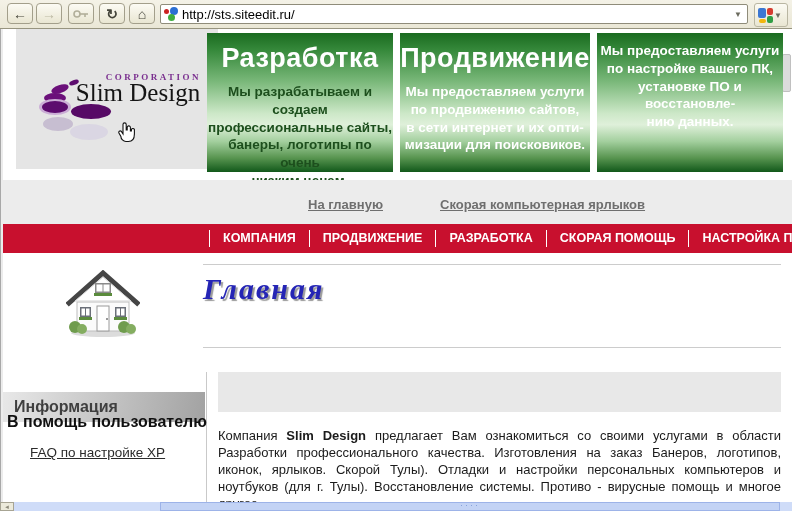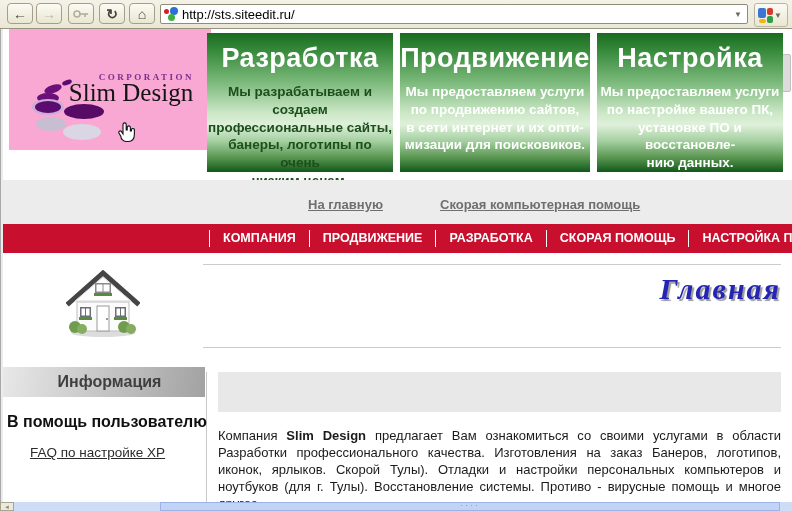--- a/index.html
+++ b/index.html
@@ -32,21 +32,21 @@
   #ext-icon .g3{left:9px;top:8px;width:6px;height:7px;background:#2f9e44;}
   #ext-icon .g4{left:1px;top:11px;width:7px;height:4px;background:#f1b60e;}
 
   
   #win-left{position:absolute;left:0;top:29px;width:3px;bottom:0;
             background:linear-gradient(90deg,#a8a8a8 1px,#ececec 1px);}
   #vscroll-thumb{position:absolute;right:1px;top:54px;width:7px;height:36px;
                  background:#dcdcdc;border:1px solid #c0c0c0;border-radius:2px;}
 
   
-  #logo-area{position:absolute;left:9px;top:29px;width:202px;height:121px;background:#f9a8d4;}
+  #logo-area{position:absolute;left:16px;top:29px;width:202px;height:140px;background:#e5e5e5;}
   #logo-corp{position:absolute;left:57px;top:43px;width:128px;text-align:right;font-family:"Liberation Serif",serif;
              font-size:9px;letter-spacing:2.5px;color:#7a2f8f;font-weight:bold;}
   #logo-name{position:absolute;left:57px;top:50px;width:130px;text-align:center;font-family:"Liberation Serif",serif;
              font-size:25px;color:#141414;}
   .ellipse{position:absolute;border-radius:50%;}
 
   
   .service-box{position:absolute;top:33px;height:139px;
       background:linear-gradient(180deg,#1a6b20 0%,#35883a 12%,#7ab87a 35%,#cde8c8 58%,#dff0da 66%,#a3cf9e 78%,#57944f 90%,#11581a 100%);}
   #box-0{left:207px;width:186px;}
@@ -67,27 +67,27 @@
   
   #menu-bar{position:absolute;left:3px;right:0;top:224px;height:29px;background:#c8102e;
             display:flex;align-items:center;padding-left:206px;overflow:hidden;white-space:nowrap;box-sizing:border-box;}
   .menu-item{color:#fff;font-weight:bold;font-size:12.5px;padding:0 13px;height:17px;line-height:17px;
              border-left:1px solid #fff;cursor:pointer;}
 
   
   .hr{position:absolute;left:203px;width:578px;height:1px;background:#cccccc;}
   #hr1{top:264px;} #hr2{top:347px;}
   #house{position:absolute;left:66px;top:270px;}
-  #page-title{position:absolute;left:203px;top:272px;width:578px;text-align:right;
+  #page-title{position:absolute;left:203px;top:272px;width:578px;text-align:left;
               font-family:"Liberation Serif",serif;font-style:italic;font-weight:bold;font-size:30px;
               color:#2525b5;text-shadow:2px 2px 1px #9a9a9a;letter-spacing:2px;}
 
   
-  #sb-header{position:absolute;left:3px;top:367px;width:202px;height:30px;
-             background:linear-gradient(100deg,#e8e8e8,#a2a2a2);display:flex;align-items:center;justify-content:center;}
+  #sb-header{position:absolute;left:3px;top:392px;width:202px;height:30px;
+             background:linear-gradient(100deg,#e8e8e8,#a2a2a2);display:flex;align-items:center;}
   #sb-header span{margin-left:11px;font-size:16px;font-weight:bold;color:#3f3f3f;}
   #sb-divider{position:absolute;left:206px;top:372px;width:1px;height:130px;background:#c9c9c9;}
   #sb-sub{position:absolute;left:7px;top:413px;font-size:16px;font-weight:bold;color:#101010;}
   .sb-link{display:block;font-size:13.5px;color:#2b2b2b;text-decoration:underline;line-height:20px;
            white-space:pre-line;cursor:pointer;margin-left:23px;}
   #sb-links{position:absolute;left:7px;top:443px;width:196px;}
 
   
   #content-placeholder{position:absolute;left:218px;top:372px;width:563px;height:40px;background:#e8e8e8;}
   #paragraph{position:absolute;left:218px;top:427px;width:563px;font-size:13px;color:#1b1b1b;
@@ -178,30 +178,29 @@
 низким ценам.</div>
   </div>
   <div class="service-box" id="box-1">
     <div class="box-title">Продвижение</div>
     <div class="box-body">Мы предоставляем услуги
 по продвижению сайтов,
 в сети интернет и их опти-
 мизации для поисковиков.</div>
   </div>
   <div class="service-box" id="box-2">
-    <div class="box-title">Настройка</div>
     <div class="box-body">Мы предоставляем услуги
 по настройке вашего ПК,
 установке ПО и восстановле-
 нию данных.</div>
   </div>
 
   <div id="links-strip">
     <span class="top-link" id="top-link-0">На главную</span>
-    <span class="top-link" id="top-link-1">Скорая компьютерная помощь</span>
+    <span class="top-link" id="top-link-1">Скорая компьютерная ярлыков</span>
   </div>
 
   <div id="menu-bar">
     <span class="menu-item">КОМПАНИЯ</span>
     <span class="menu-item">ПРОДВИЖЕНИЕ</span>
     <span class="menu-item">РАЗРАБОТКА</span>
     <span class="menu-item">СКОРАЯ ПОМОЩЬ</span>
     <span class="menu-item">НАСТРОЙКА ПК</span>
 
   </div>

